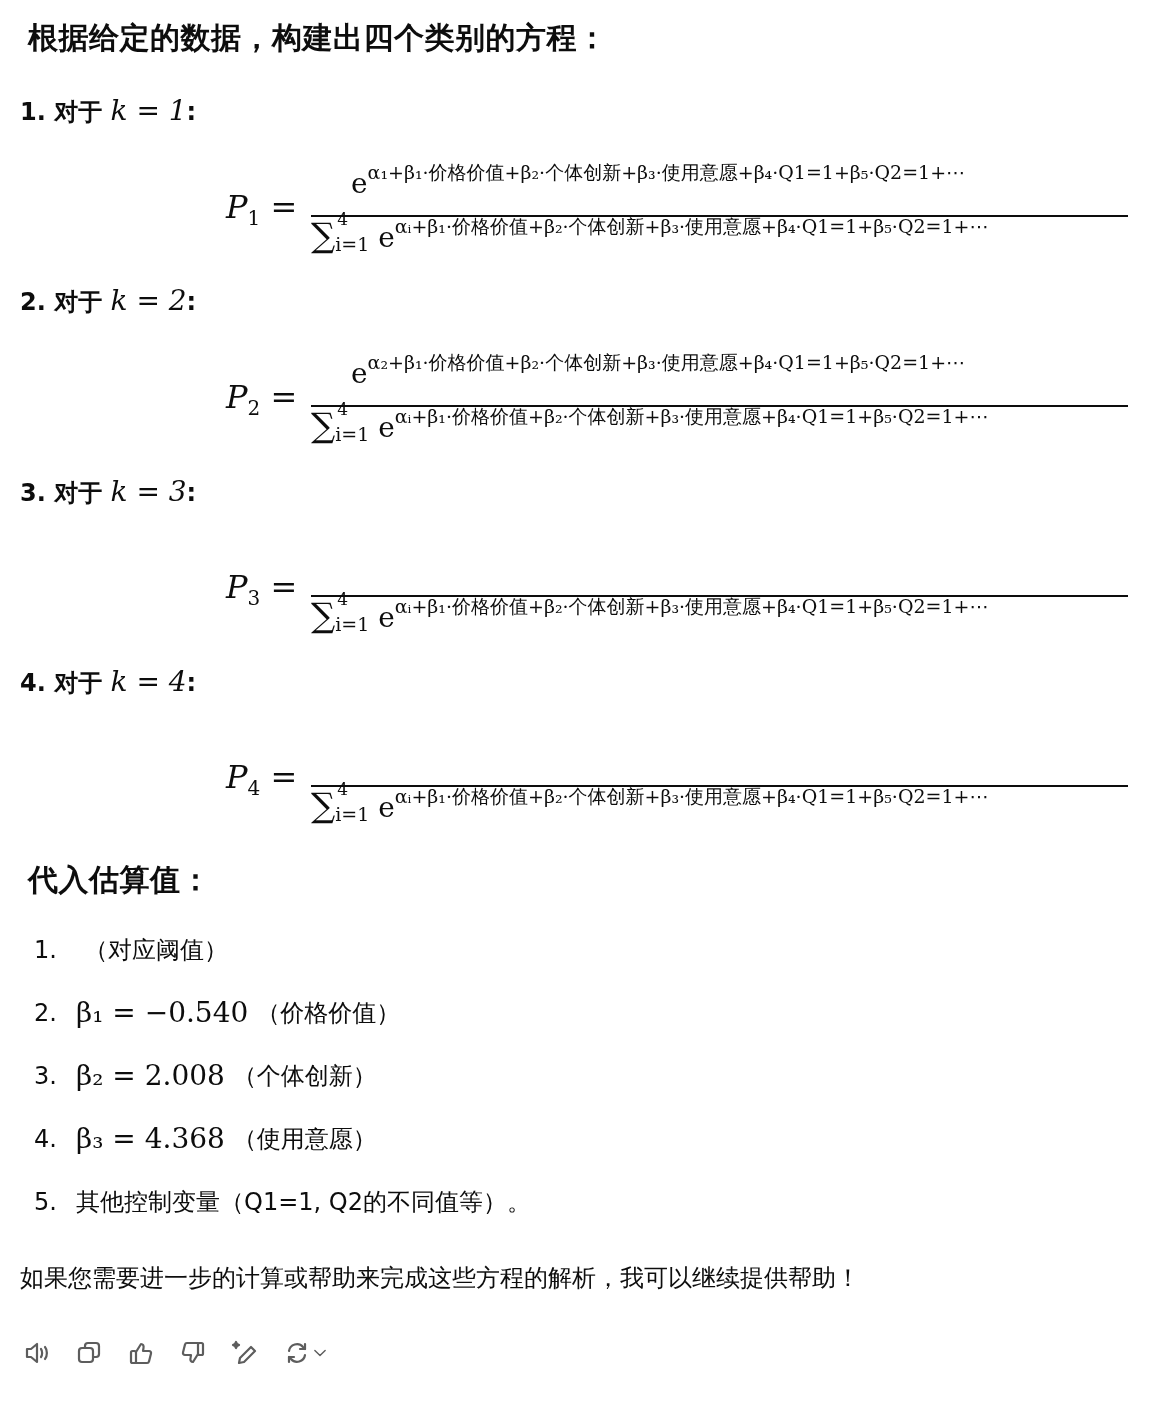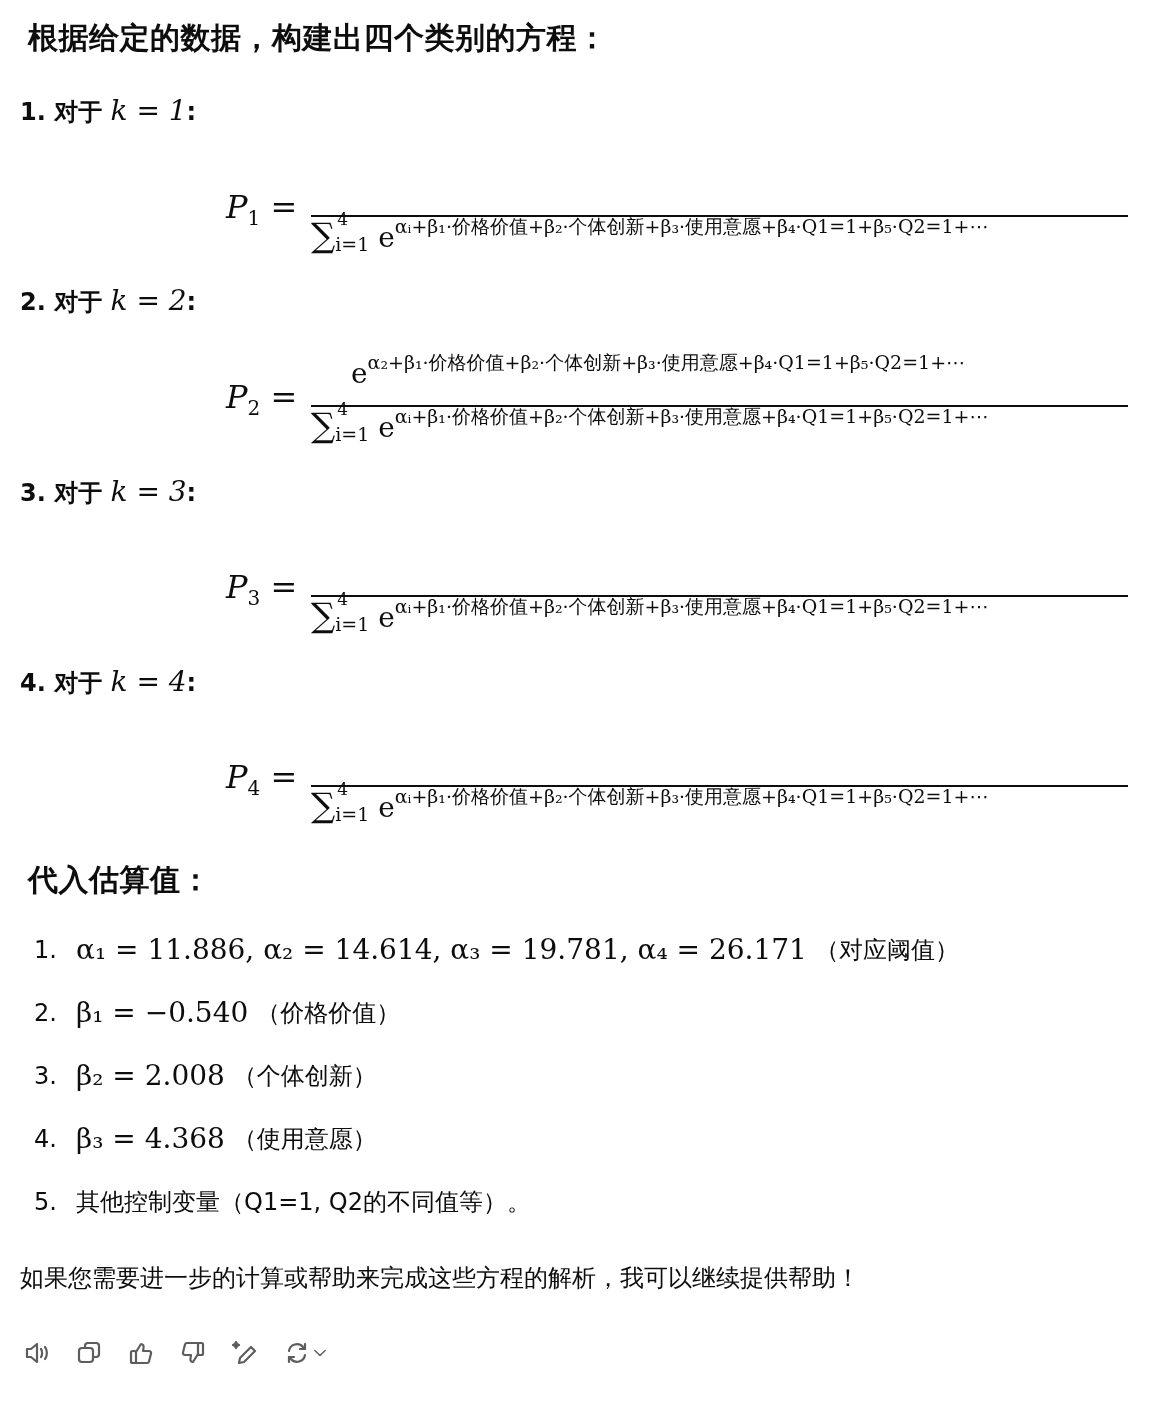--- a/index.html
+++ b/index.html
@@ -36,20 +36,21 @@
 <body>
 
 <div class="h3" style="top:18px;">根据给定的数据，构建出四个类别的方程：</div>
 
 <div class="step" style="top:94px;">
   <span>1. 对于</span>
   <span class="math">k = 1</span><span>:</span>
 </div>
 <div class="eq" style="top:160px;">
   <div class="lhs"><span>P</span><sub>1</sub> =</div>
+  <div class="num">e<span class="sup"><span>α₁</span><span>+β₁·价格价值+β₂·个体创新+β₃·使用意愿+β₄·Q1=1+β₅·Q2=1+⋯</span></span></div>
   <div class="frac-line"></div>
   <div class="den"><span class="sig">∑</span><span class="limits"><span class="top">4</span><span class="bot">i=1</span></span> e<span class="sup">αᵢ+β₁·价格价值+β₂·个体创新+β₃·使用意愿+β₄·Q1=1+β₅·Q2=1+⋯</span></div>
 </div>
 
 <div class="step" style="top:284px;">
   <span>2. 对于</span>
   <span class="math">k = 2</span><span>:</span>
 </div>
 <div class="eq" style="top:350px;">
   <div class="lhs"><span>P</span><sub>2</sub> =</div>
@@ -76,21 +77,20 @@
   <div class="lhs"><span>P</span><sub>4</sub> =</div>
   <div class="frac-line"></div>
   <div class="den"><span class="sig">∑</span><span class="limits"><span class="top">4</span><span class="bot">i=1</span></span> e<span class="sup">αᵢ+β₁·价格价值+β₂·个体创新+β₃·使用意愿+β₄·Q1=1+β₅·Q2=1+⋯</span></div>
 </div>
 
 <div class="h3" style="top:860px;">代入估算值：</div>
 
 <ol class="est">
   <li>
       <span class="n">1.</span>
-      <span class="m">α₁ = 11.886, α₂ = 14.614, α₃ = 19.781, α₄ = 26.171</span>
       <span class="note">（对应阈值）</span>
     </li>
   <li>
       <span class="n">2.</span>
       <span class="m">β₁ = −0.540</span>
       <span class="note">（价格价值）</span>
     </li>
   <li>
       <span class="n">3.</span>
       <span class="m">β₂ = 2.008</span>

